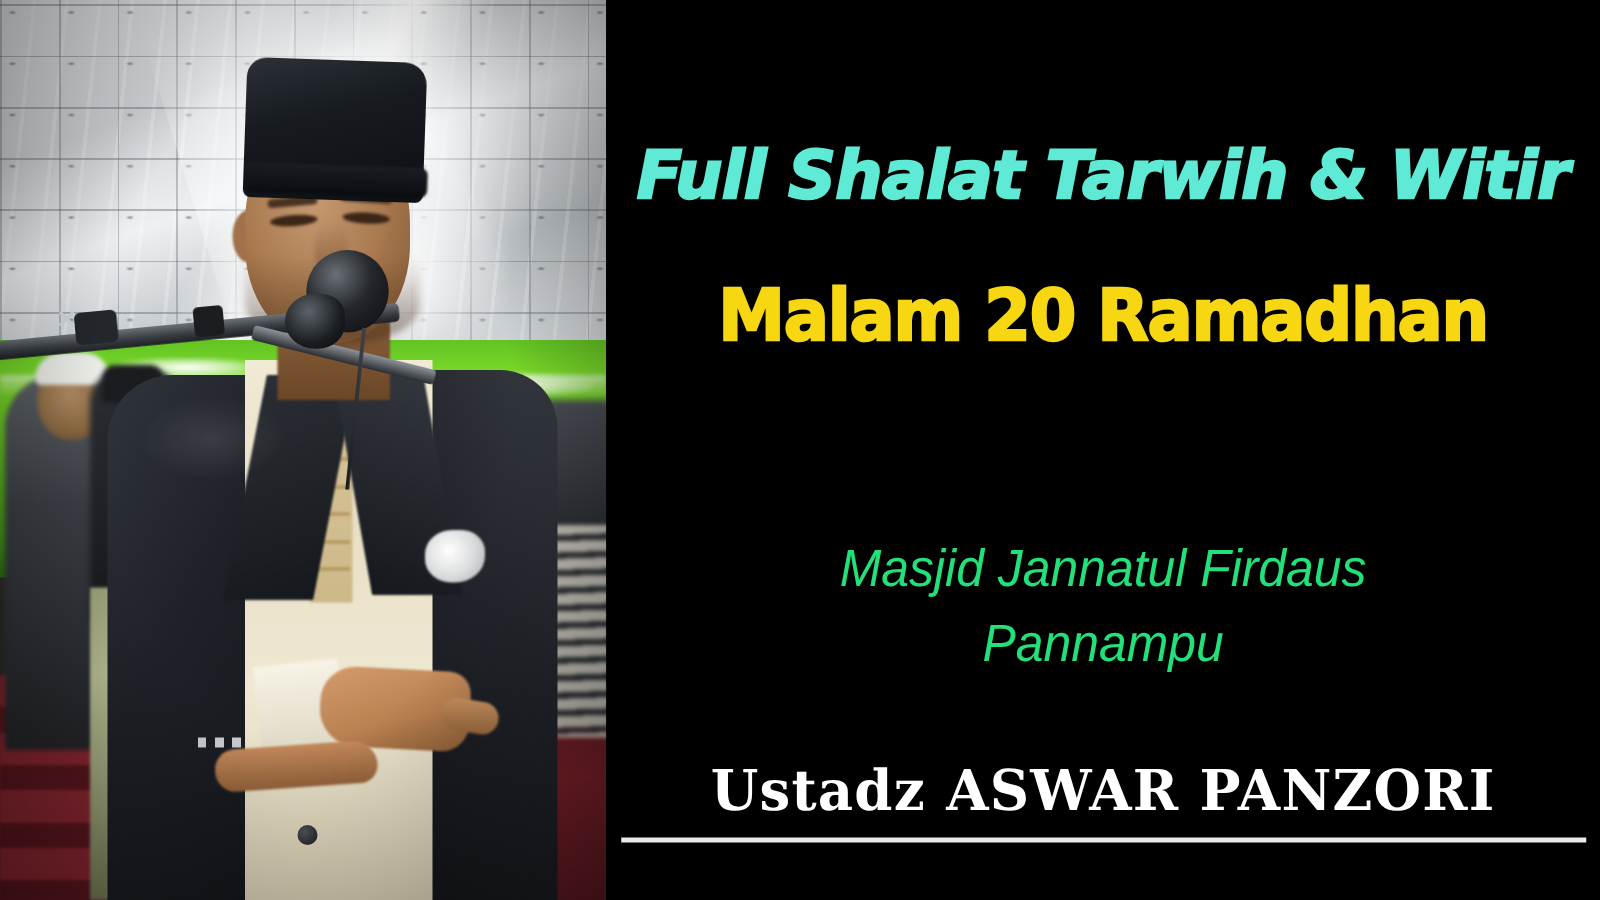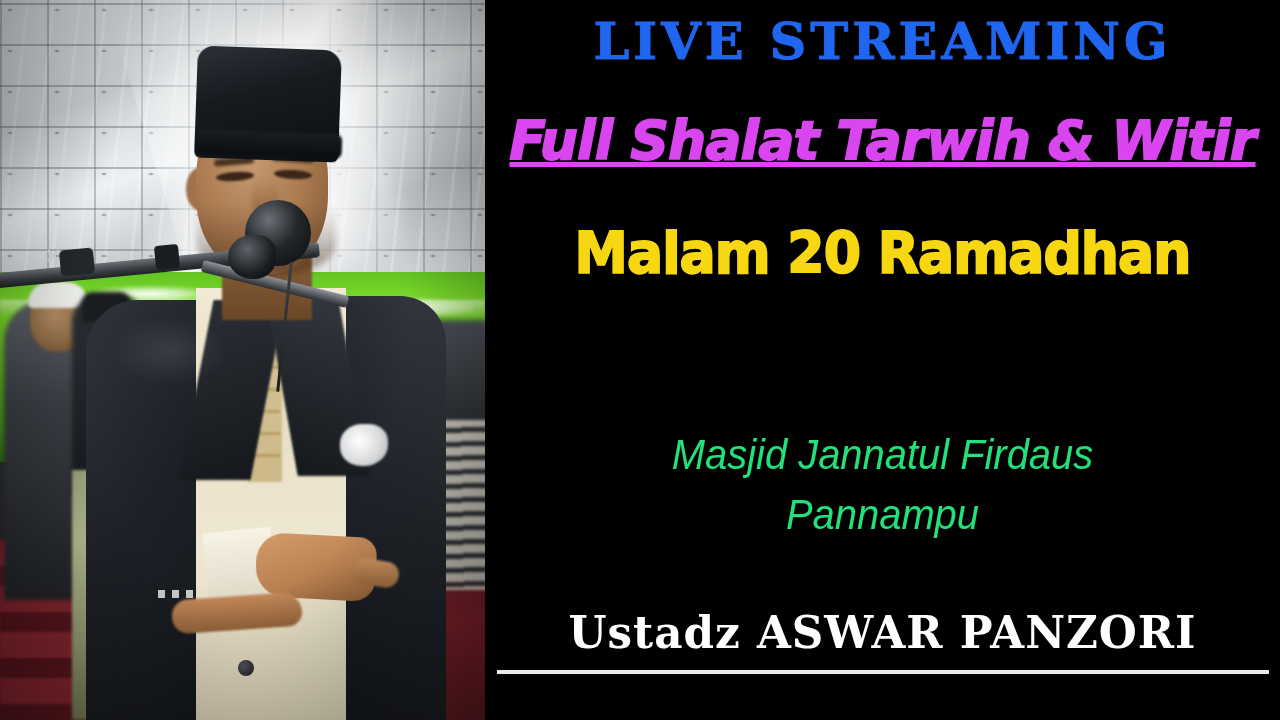--- a/index.html
+++ b/index.html
@@ -476,23 +476,22 @@
     <div class="cuff"></div>
     <div class="hand-upper"></div>
     <div class="finger"></div>
     <div class="hand-lower"></div>
 
     <div class="photo-vig"></div>
   </div>
 
   <div class="panel">
 
-    <div class="t-live" style="color: rgb(31, 102, 240);">LIVE STREAMING</div>
-
-    <div class="t-full" style="color: #d946ef; text-decoration: underline;">Full Shalat Tarwih &amp; Witir</div>
+
+    <div class="t-full" style="color: #5eead4;">Full Shalat Tarwih &amp; Witir</div>
 
     <div class="t-malam" style="color: rgb(247, 215, 18);">Malam 20 Ramadhan</div>
 
     <div class="t-masjid">
       <div style="color: rgb(34, 224, 122);">Masjid Jannatul Firdaus</div>
       <div style="color: rgb(34, 224, 122);">Pannampu</div>
     </div>
 
     <div class="t-ustadz" style="color: rgb(255, 255, 255);">Ustadz ASWAR PANZORI</div>
 

